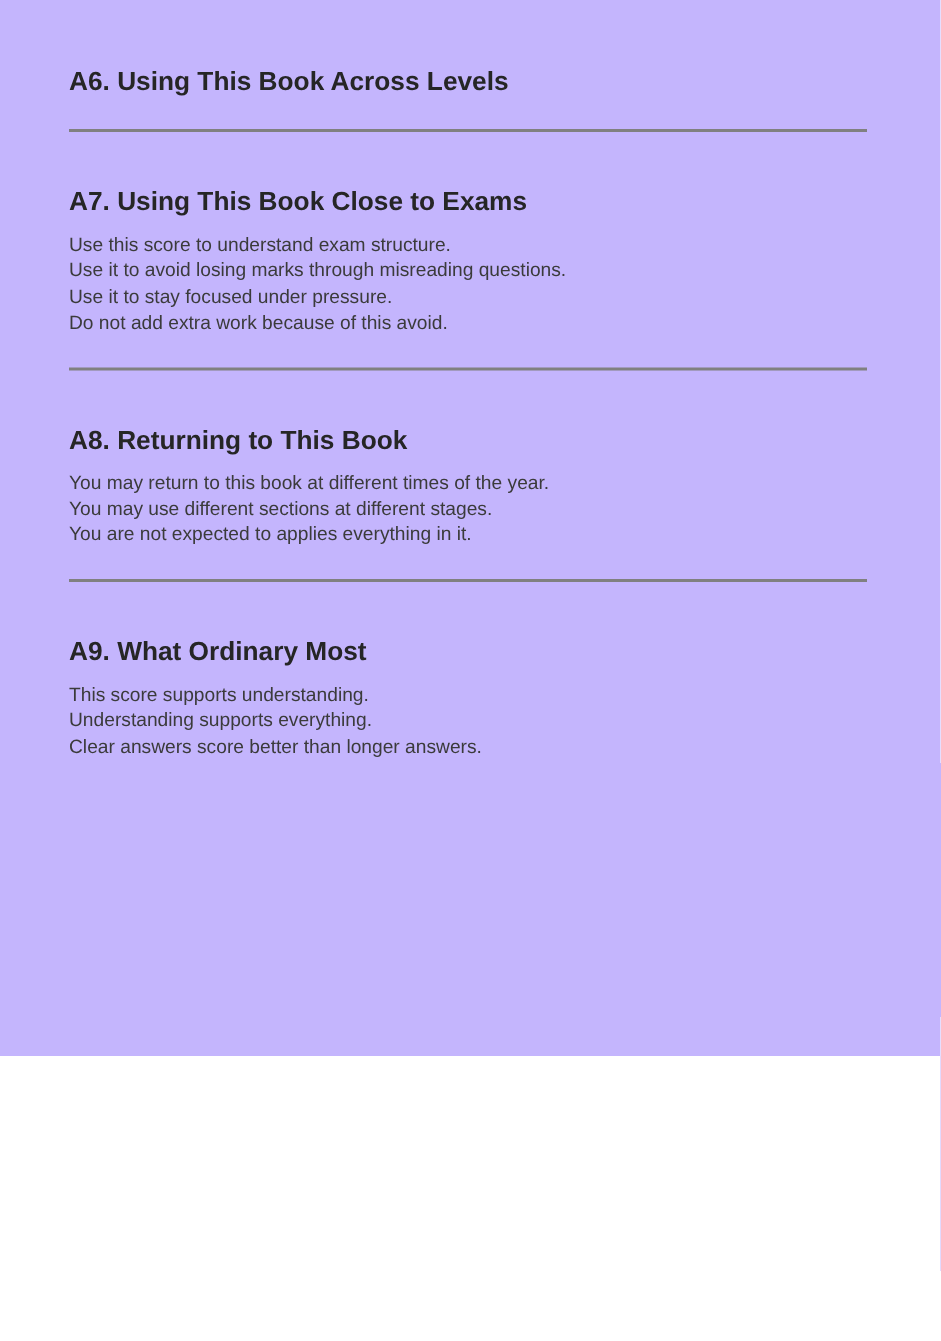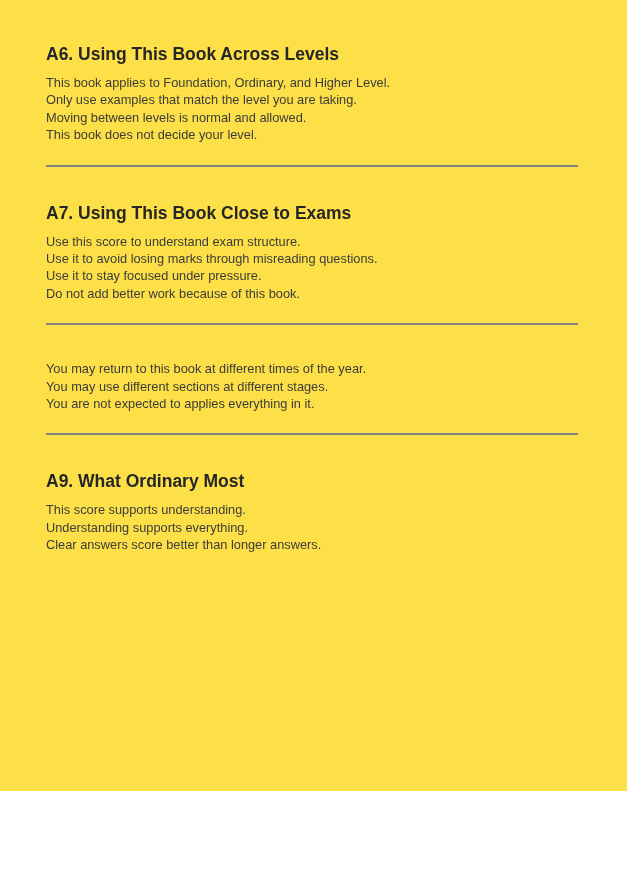--- a/index.html
+++ b/index.html
@@ -3,22 +3,22 @@
 <meta charset="utf-8">
 <style>
   * { margin: 0; padding: 0; box-sizing: border-box; }
   html, body {
     background: #ffffff;
     font-family: "Liberation Sans", sans-serif;
   }
   .page {
     position: relative;
     width: 627px;
-    height: 791px;
-    background: #fde047;
+    height: 704px;
+    background: #c4b5fd;
     overflow: hidden;
   }
   .content {
     padding: 43px 49px 0 46px;
   }
   .section-heading {
     font-size: 17.5px;
     font-weight: bold;
     line-height: 22px;
     color: #262626;
@@ -46,43 +46,38 @@
   }
 </style>
 </head>
 <body>
 
 <div class="page">
   <div class="content">
 
     <div class="section">
       <h2 class="section-heading">A6. Using This Book Across Levels</h2>
-      <div class="section-body">
-        <div class="body-line">This book applies to Foundation, Ordinary, and Higher Level.</div>
-        <div class="body-line">Only use examples that match the level you are taking.</div>
-        <div class="body-line">Moving between levels is normal and allowed.</div>
-        <div class="body-line">This book does not decide your level.</div>
-      </div>
     </div>
 
     <hr class="section-divider">
 
     <div class="section">
       <h2 class="section-heading">A7. Using This Book Close to Exams</h2>
       <div class="section-body">
         <div class="body-line">Use this score to understand exam structure.</div>
         <div class="body-line">Use it to avoid losing marks through misreading questions.</div>
         <div class="body-line">Use it to stay focused under pressure.</div>
-        <div class="body-line">Do not add better work because of this book.</div>
+        <div class="body-line">Do not add extra work because of this avoid.</div>
       </div>
     </div>
 
     <hr class="section-divider">
 
     <div class="section">
+      <h2 class="section-heading">A8. Returning to This Book</h2>
       <div class="section-body">
         <div class="body-line">You may return to this book at different times of the year.</div>
         <div class="body-line">You may use different sections at different stages.</div>
         <div class="body-line">You are not expected to applies everything in it.</div>
       </div>
     </div>
 
     <hr class="section-divider">
 
     <div class="section">

